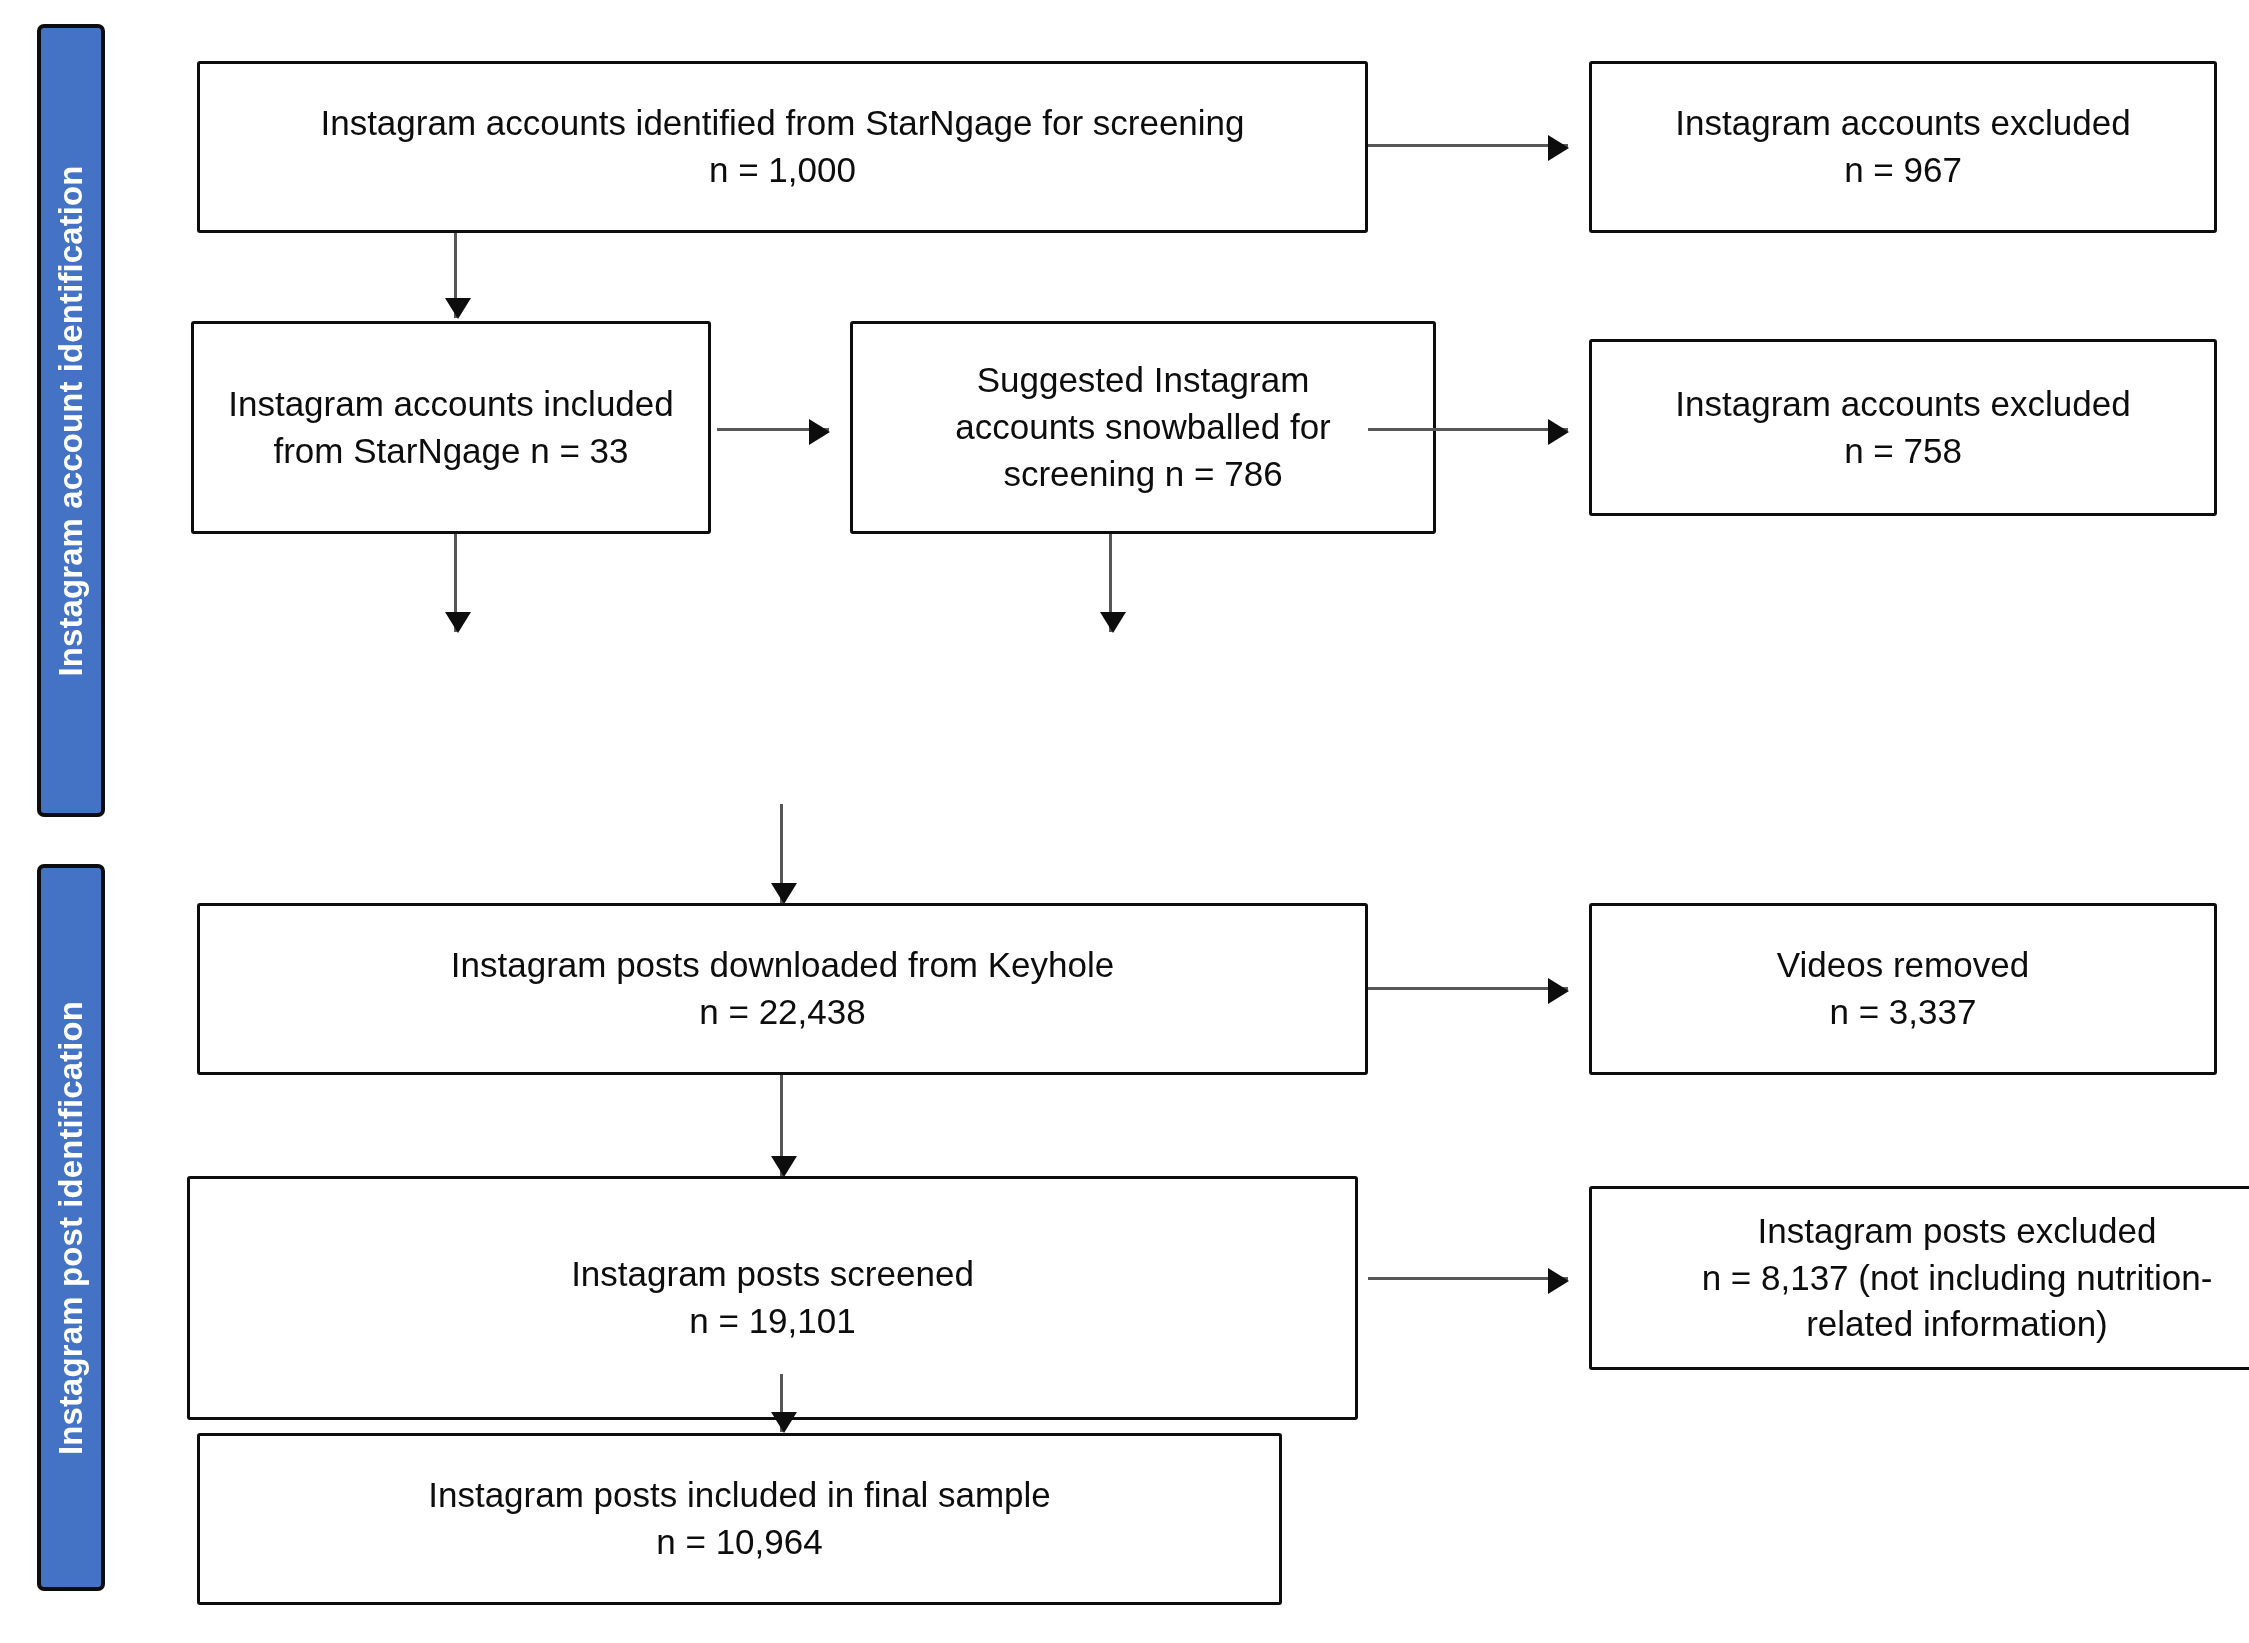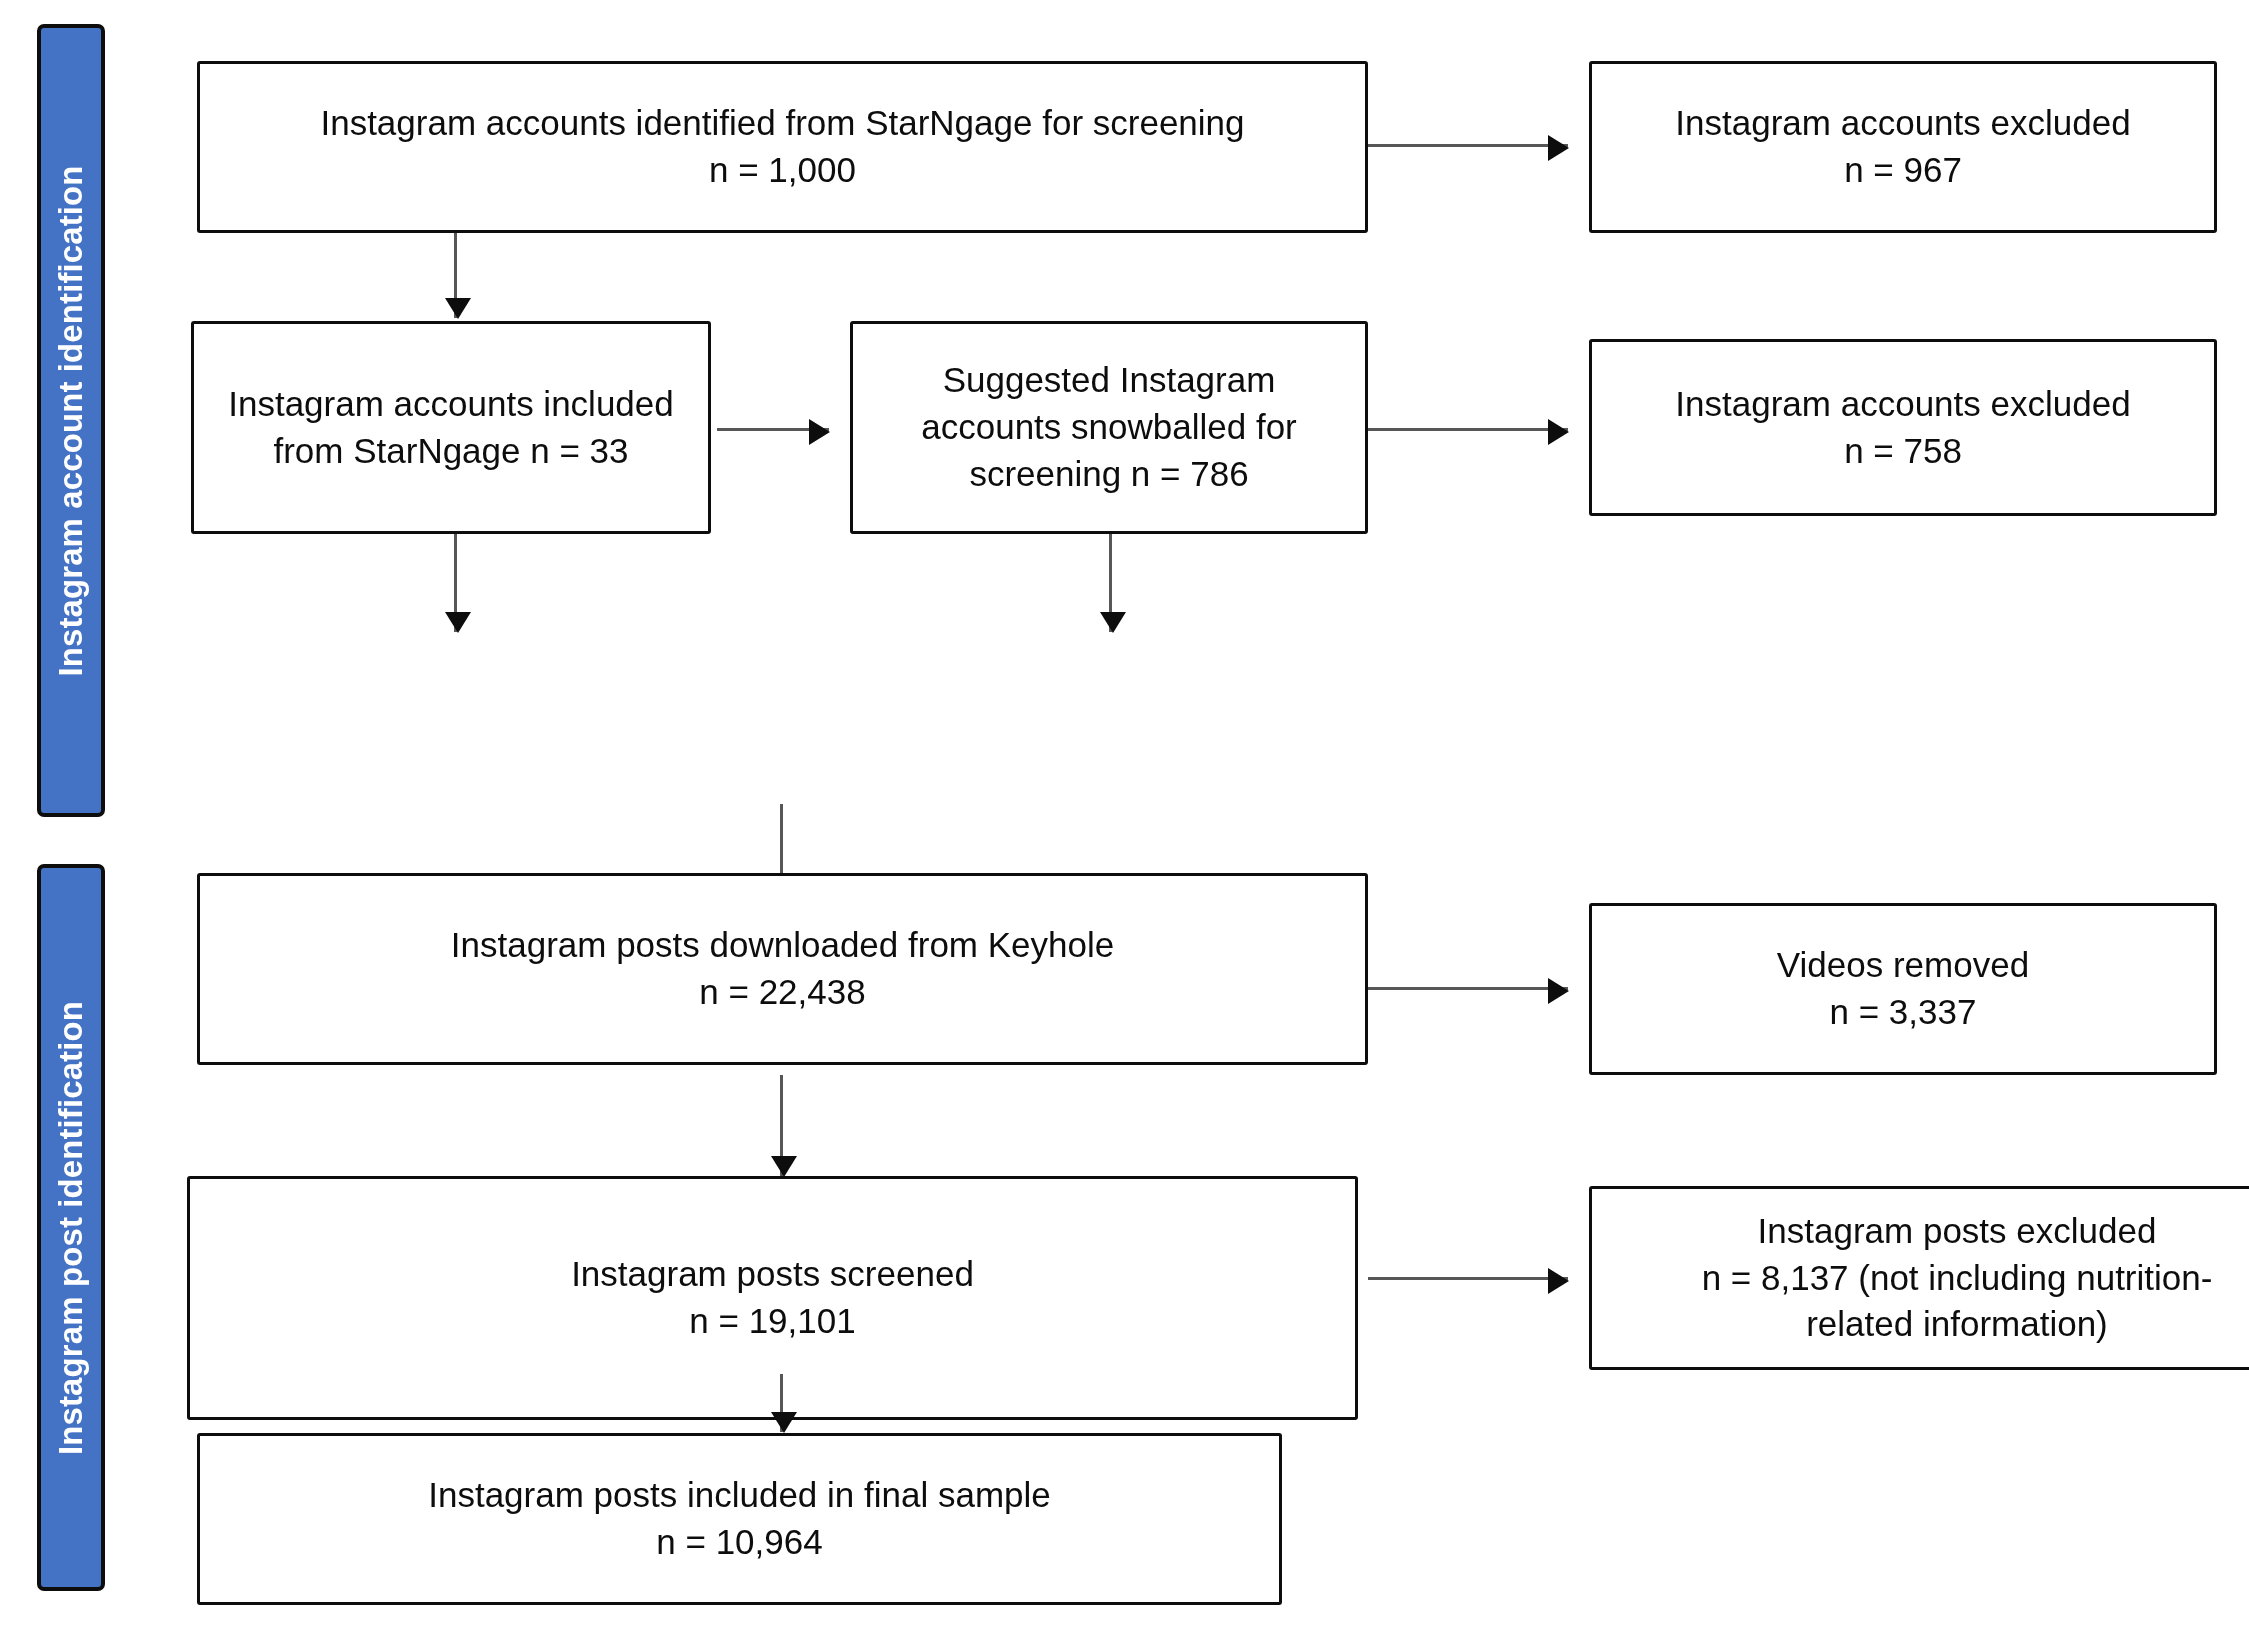--- a/index.html
+++ b/index.html
@@ -120,21 +120,21 @@
 
   <div class="arrow-h" style="left:1368px; top:144px; width:200px;"></div>
 
   <div class="arrow-v" style="left:454px; top:233px; height:85px;"></div>
 
   <div class="flow-box" style="left:191px; top:321px; width:520px; height:213px;">
     <span class="line">Instagram accounts included</span>
     <span class="line">from StarNgage n = 33</span>
   </div>
 
-  <div class="flow-box" style="left:850px; top:321px; width:518px; height:213px;">
+  <div class="flow-box" style="left:850px; top:321px; width:586px; height:213px;">
     <span class="line">Suggested Instagram</span>
     <span class="line">accounts snowballed for</span>
     <span class="line">screening n = 786</span>
   </div>
 
   <div class="flow-box" style="left:1589px; top:339px; width:628px; height:177px;">
     <span class="line">Instagram accounts excluded</span>
     <span class="line">n = 758</span>
   </div>
 
@@ -142,21 +142,21 @@
 
   <div class="arrow-h" style="left:1368px; top:428px; width:200px;"></div>
 
   <div class="arrow-v" style="left:454px; top:534px; height:98px;"></div>
 
   <div class="arrow-v" style="left:1109px; top:534px; height:98px;"></div>
 
 
   <div class="arrow-v" style="left:780px; top:804px; height:99px;"></div>
 
-  <div class="flow-box" style="left:197px; top:873px; width:1171px; height:192px;">
+  <div class="flow-box" style="left:197px; top:903px; width:1171px; height:172px;">
     <span class="line">Instagram posts downloaded from Keyhole</span>
     <span class="line">n = 22,438</span>
   </div>
 
   <div class="flow-box" style="left:1589px; top:903px; width:628px; height:172px;">
     <span class="line">Videos removed</span>
     <span class="line">n = 3,337</span>
   </div>
 
   <div class="arrow-h" style="left:1368px; top:987px; width:200px;"></div>

